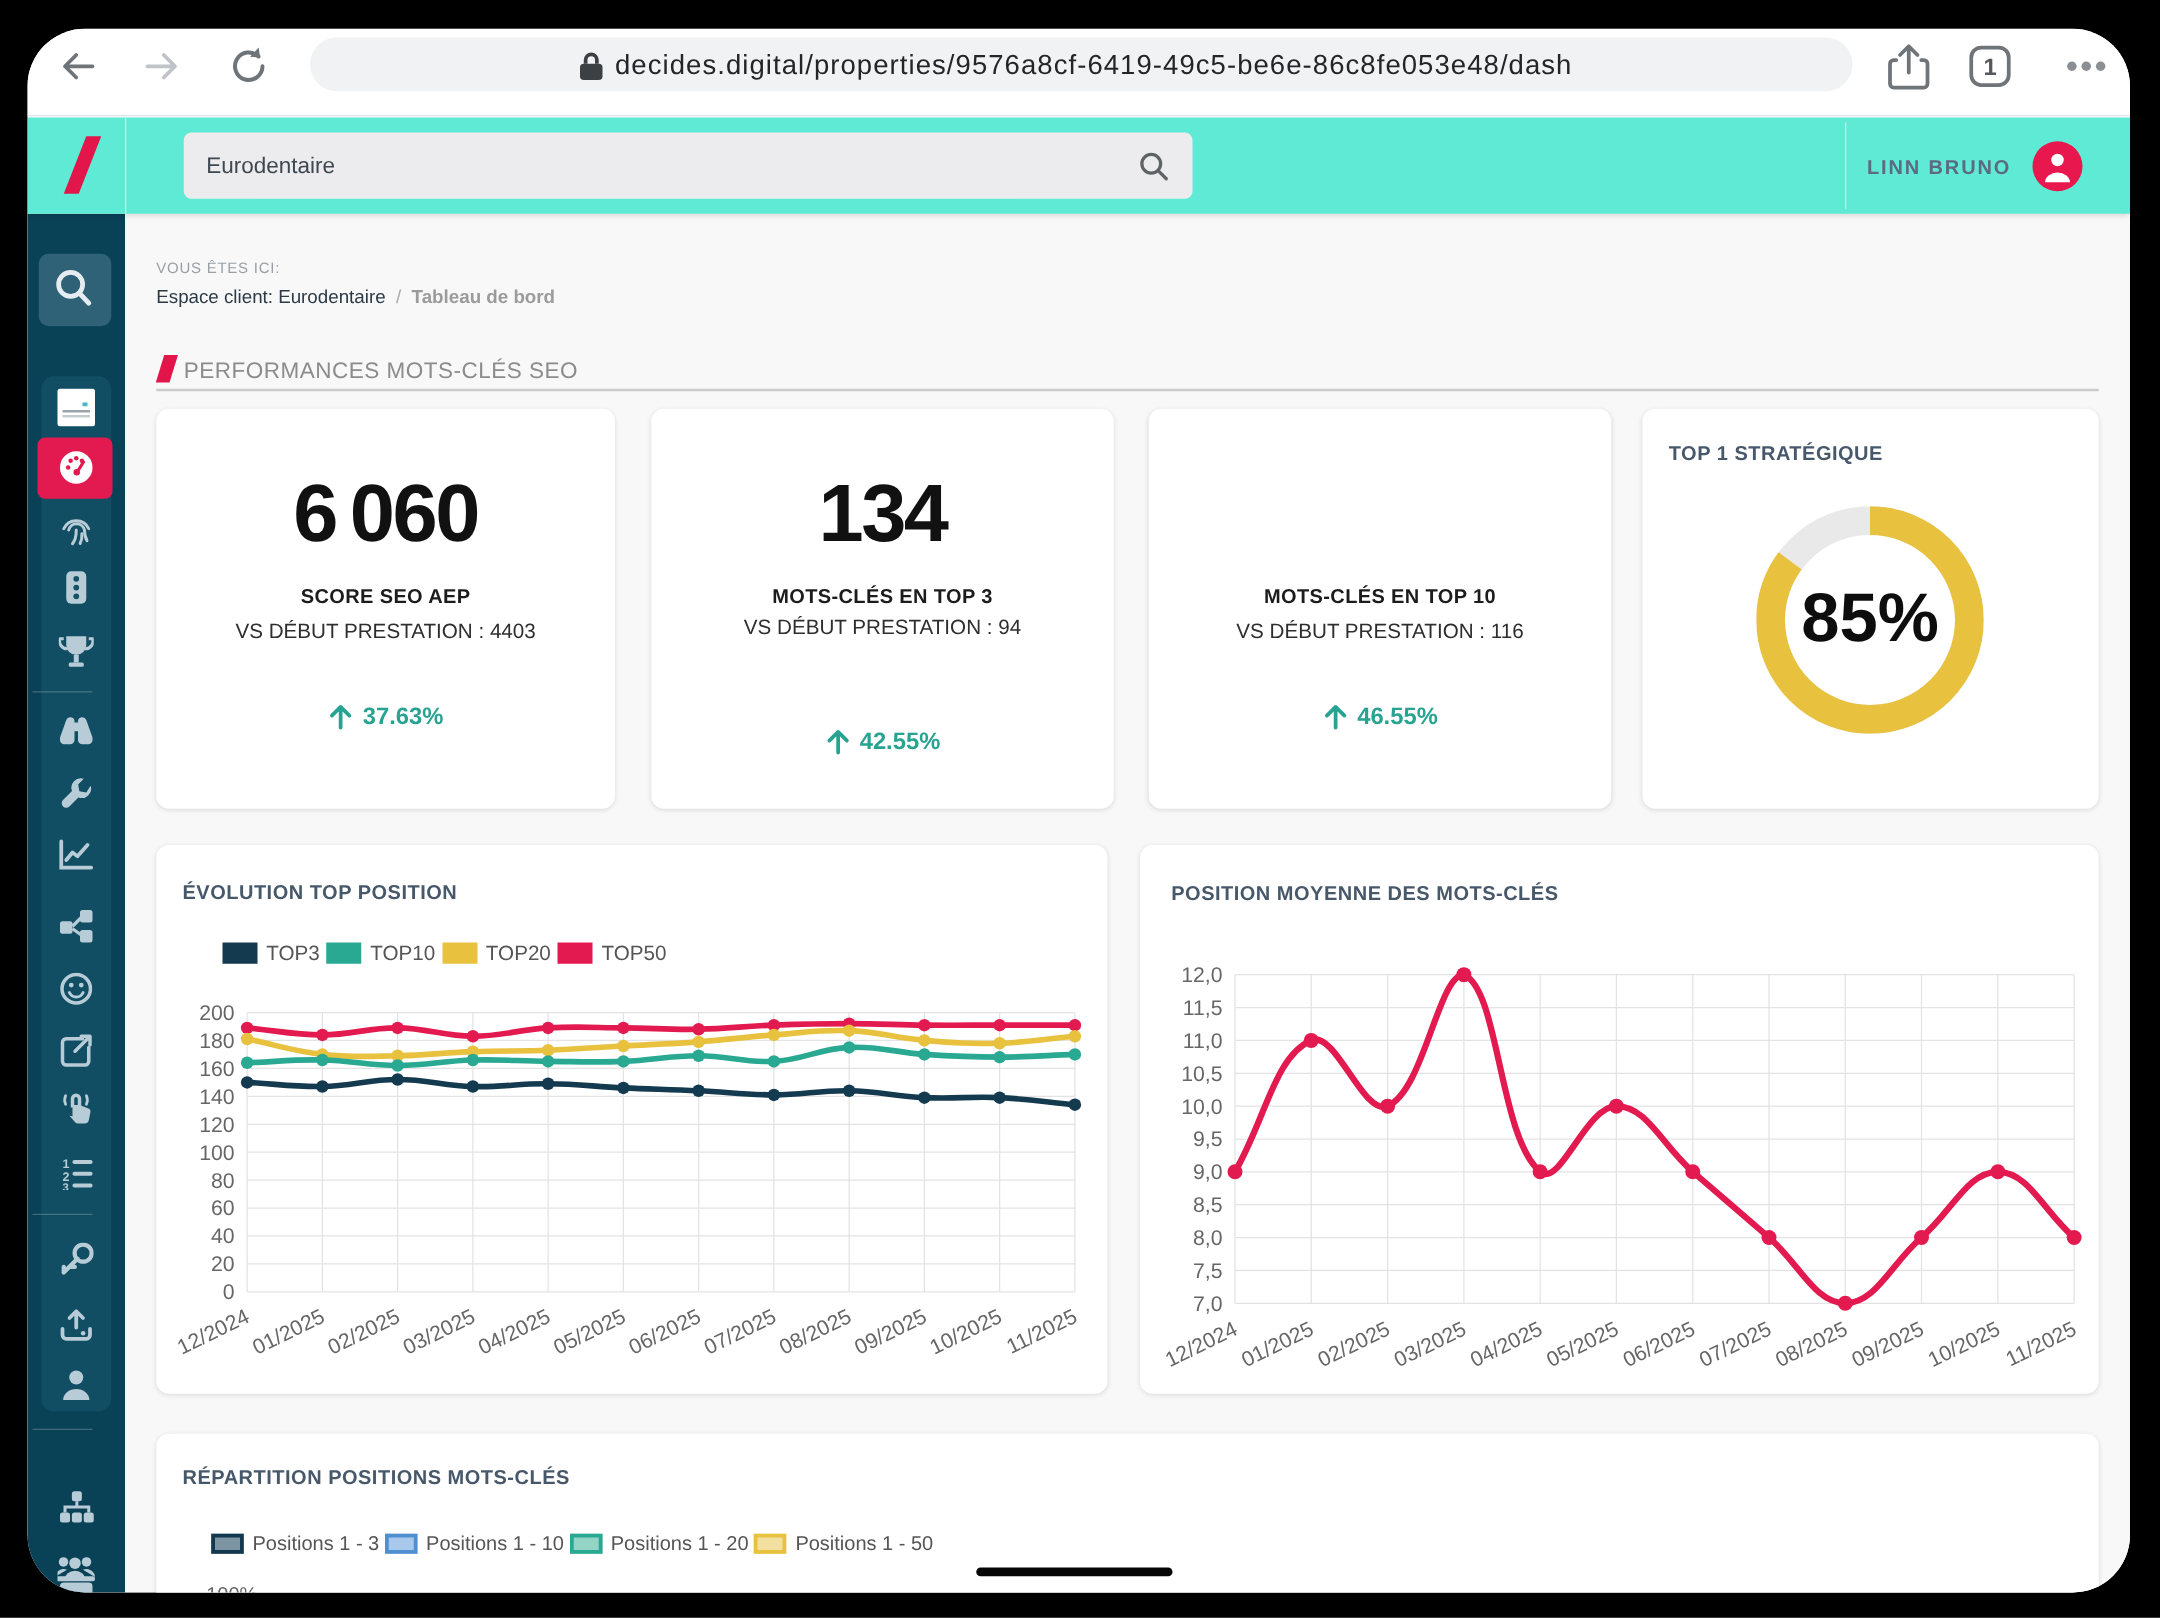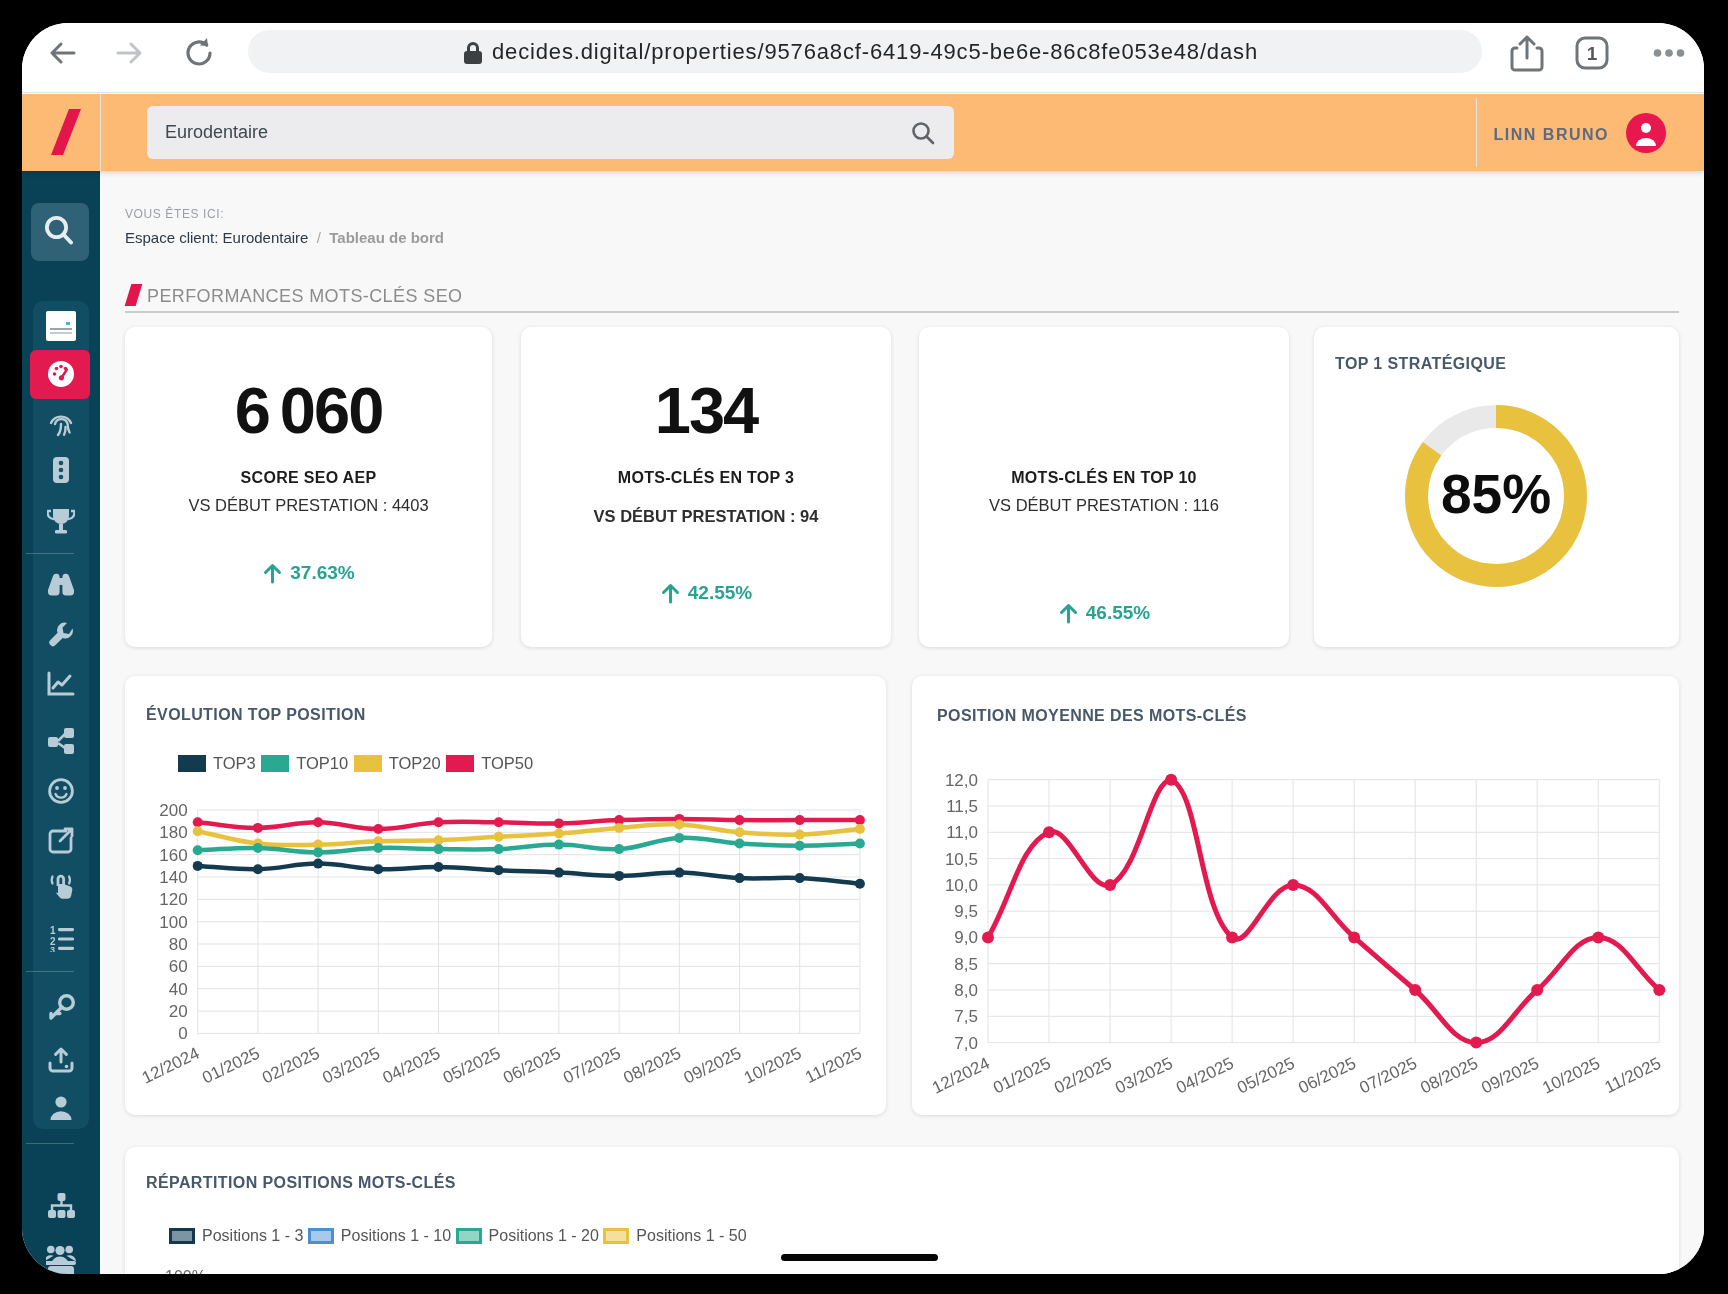--- a/index.html
+++ b/index.html
@@ -3,21 +3,21 @@
 <meta charset="utf-8">
 <style>
 * { margin:0; padding:0; box-sizing:border-box; }
 html,body { width:1728px; height:1294px; background:#000; overflow:hidden; font-family:"Liberation Sans", sans-serif; }
 #win { position:absolute; left:22px; top:23px; width:1682px; height:1251px; background:#fff; border-radius:46px 46px 46px 46px; overflow:hidden; }
 .abs { position:absolute; }
 
 #chrome { position:absolute; left:0; top:0; width:100%; height:70px; background:#fff; border-bottom:1px solid #e4e6e8; }
 #urlpill { position:absolute; left:226px; top:7px; width:1234px; height:43px; background:#f1f2f4; border-radius:22px; }
 
-#appbar { position:absolute; left:0; top:71px; width:100%; height:77px; background:#fdba74; box-shadow:0 2px 5px rgba(0,0,0,0.14); z-index:5; }
+#appbar { position:absolute; left:0; top:71px; width:100%; height:77px; background:#5eead4; box-shadow:0 2px 5px rgba(0,0,0,0.14); z-index:5; }
 #appbar .logosep { position:absolute; left:78px; top:0; width:1px; height:77px; background:#dfe3e6; }
 #searchbox { position:absolute; left:125px; top:12px; width:807px; height:53px; background:#ececee; border-radius:6px; }
 #searchbox span { position:absolute; left:18px; top:16px; font-size:18px; color:#3f4750; }
 .rightsep { position:absolute; left:1454px; top:4px; width:1px; height:69px; background:#e0e3e6; }
 #user { position:absolute; right:95px; top:32px; font-size:16px; font-weight:bold; letter-spacing:1.5px; color:#5c6b82; }
 #avatar { position:absolute; right:38px; top:19px; width:40px; height:40px; border-radius:50%; background:#e8174e; }
 
 #sidebar { position:absolute; left:0; top:148px; width:78px; height:1103px; background:#094157; }
 #sb-search { position:absolute; left:9px; top:55px; width:58px; height:58px; border-radius:8px; background:#2f6177; }
 #sb-rail { position:absolute; left:11px; top:153px; width:56px; height:829px; border-radius:10px; background:#114d63; }
@@ -229,29 +229,29 @@
     <div class="bignum" style="top:46px;">6 060</div>
     <div class="cardlabel" style="top:142px;">SCORE SEO AEP</div>
     <div class="cardsub" style="top:169px;">VS DÉBUT PRESTATION : 4403</div>
     <div class="cardpct" style="top:235px;"><svg width="21" height="22" viewBox="0 0 21 22" style="vertical-align:-5px;margin-right:7px;">
           <path d="M10.5 20 V3.5 M10.5 3.5 L3.5 10.5 M10.5 3.5 L17.5 10.5" stroke="#27a392" stroke-width="3" fill="none" stroke-linecap="round" stroke-linejoin="round"></path>
         </svg>37.63%</div>
   </div>
   <div class="card" style="left:499px;top:304px;width:370px;height:320px;">
     <div class="bignum" style="top:46px;">134</div>
     <div class="cardlabel" style="top:142px;">MOTS-CLÉS EN TOP 3</div>
-    <div class="cardsub" style="top:180px;font-weight:bold;">VS DÉBUT PRESTATION : 94</div>
+    <div class="cardsub" style="top:166px;">VS DÉBUT PRESTATION : 94</div>
     <div class="cardpct" style="top:235px;margin-top:20px;"><svg width="21" height="22" viewBox="0 0 21 22" style="vertical-align:-5px;margin-right:7px;">
           <path d="M10.5 20 V3.5 M10.5 3.5 L3.5 10.5 M10.5 3.5 L17.5 10.5" stroke="#27a392" stroke-width="3" fill="none" stroke-linecap="round" stroke-linejoin="round"></path>
         </svg>42.55%</div>
   </div>
   <div class="card" style="left:897px;top:304px;width:370px;height:320px;">
     <div class="cardlabel" style="top:142px;">MOTS-CLÉS EN TOP 10</div>
     <div class="cardsub" style="top:169px;">VS DÉBUT PRESTATION : 116</div>
-    <div class="cardpct" style="top:235px;margin-top:40px;"><svg width="21" height="22" viewBox="0 0 21 22" style="vertical-align:-5px;margin-right:7px;">
+    <div class="cardpct" style="top:235px;"><svg width="21" height="22" viewBox="0 0 21 22" style="vertical-align:-5px;margin-right:7px;">
           <path d="M10.5 20 V3.5 M10.5 3.5 L3.5 10.5 M10.5 3.5 L17.5 10.5" stroke="#27a392" stroke-width="3" fill="none" stroke-linecap="round" stroke-linejoin="round"></path>
         </svg>46.55%</div>
   </div>
   <div class="card" style="left:1292px;top:304px;width:365px;height:320px;">
     <div class="ctitle" style="left:21px;top:28px;">TOP 1 STRATÉGIQUE</div>
     <svg class="abs" style="left:91px;top:78px" width="182" height="182" viewBox="0 0 182 182">
       <circle cx="91" cy="91" r="79.5" fill="none" stroke="#e9e9e9" stroke-width="23"></circle>
       <circle cx="91" cy="91" r="79.5" fill="none" stroke="#e8c23f" stroke-width="23" stroke-dasharray="424.6 74.9" transform="rotate(-90 91 91)"></circle>
       <text x="91" y="108" text-anchor="middle" font-size="55" font-weight="bold" fill="#0d0d0d">85%</text>
     </svg>

